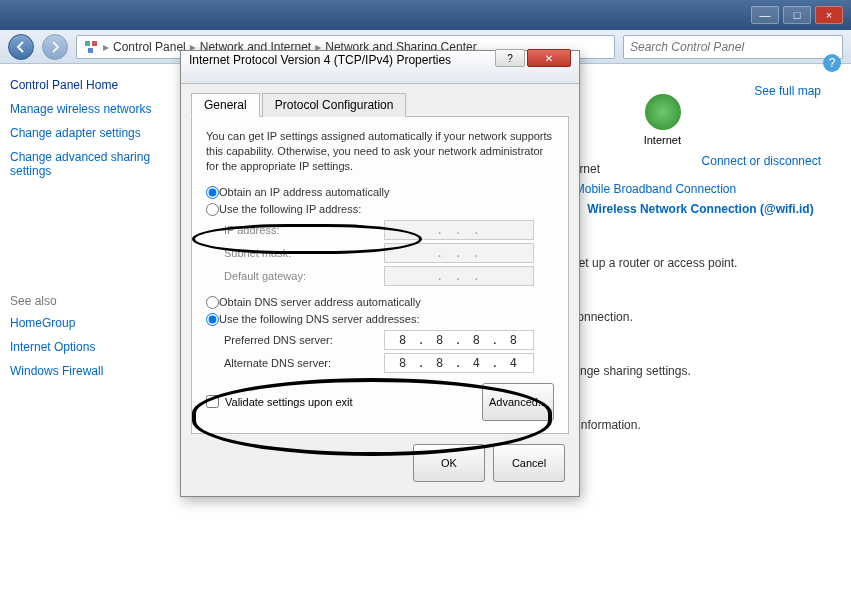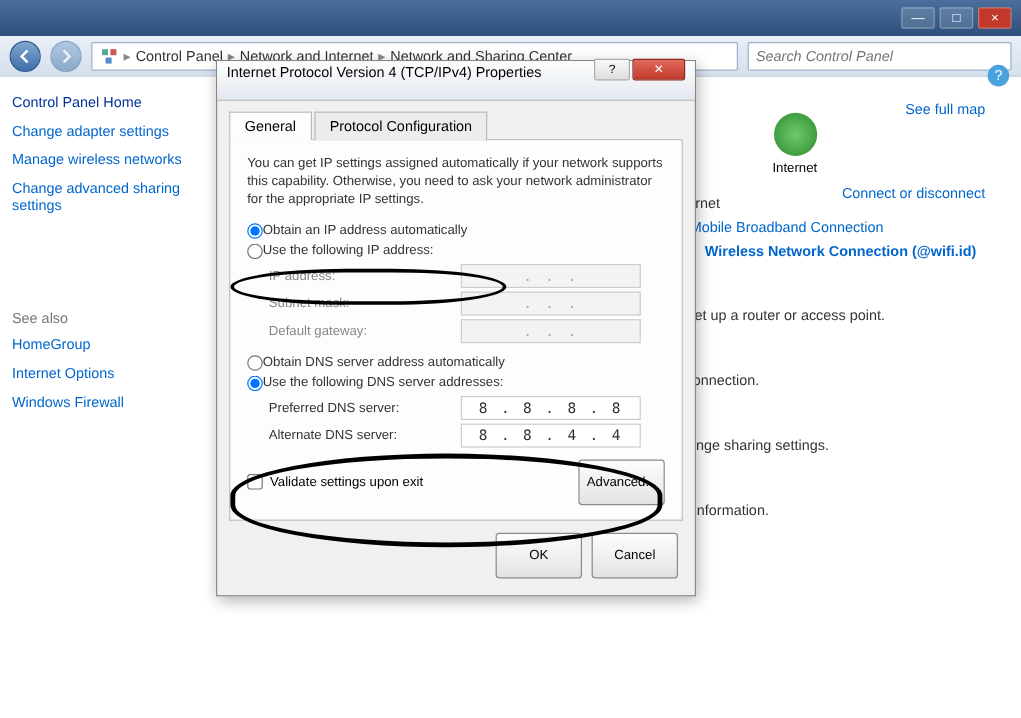--- a/index.html
+++ b/index.html
@@ -15,21 +15,21 @@
 .addrbox { flex: 1; height: 24px; background: #fff; border: 1px solid #a0b0c5; border-radius: 2px; display: flex; align-items: center; padding: 0 6px; gap: 4px; color: #333; }
 .addrbox .crumb { color: #333; }
 .addrbox .sep { color: #888; }
 .searchbox { width: 220px; height: 24px; background: #fff; border: 1px solid #a0b0c5; border-radius: 2px; padding: 0 6px; color: #888; display: flex; align-items: center; }
 .searchbox input { border: none; outline: none; width: 100%; font-style: italic; color: #777; font-size: 12px; }
 
 .content { display: flex; height: calc(598px - 64px); background: #fff; }
 .sidebar { width: 180px; padding: 14px 10px; background: #fff; }
 .sidebar h4 { color: #003399; font-size: 12px; font-weight: normal; margin-bottom: 10px; }
 .sidebar a { display: block; color: #0066cc; font-size: 12px; text-decoration: none; margin-bottom: 10px; cursor: pointer; }
-.sidebar .seealso { margin-top: 80px; color: #777; font-size: 12px; margin-bottom: 8px; }
+.sidebar .seealso { margin-top: 116px; color: #777; font-size: 12px; margin-bottom: 8px; }
 
 .main { flex: 1; padding: 20px 20px 10px 20px; position: relative; }
 .main h1 { font-size: 16px; color: #003399; font-weight: normal; margin-bottom: 20px; }
 .main .mapicon { position: absolute; right: 170px; top: 30px; width: 36px; height: 36px; background: radial-gradient(#6fc96f,#2a8a2a); border-radius: 50%; }
 .main .mapicon-lbl { position: absolute; right: 170px; top: 70px; font-size: 11px; }
 .main .seemap { position: absolute; right: 30px; top: 20px; color: #0066cc; cursor: pointer; }
 .main .condis { position: absolute; right: 30px; top: 90px; color: #0066cc; cursor: pointer; }
 .main .rowinfo { margin-left: 320px; margin-bottom: 6px; color: #333; }
 .main .signal { display: inline-block; width: 12px; height: 10px; margin-right: 4px; }
 .main .conntext { margin-left: 320px; margin-top: 40px; color: #333; }
@@ -98,22 +98,22 @@
     <span class="crumb">Network and Sharing Center</span>
   </div>
   <div class="searchbox">
     <input placeholder="Search Control Panel" style="">
   </div>
 </div>
 
 <div class="content">
   <div class="sidebar">
     <h4>Control Panel Home</h4>
+    <a>Manage wireless networks</a>
     <a>Change adapter settings</a>
-    <a>Manage wireless networks</a>
     <a>Change advanced sharing settings</a>
     <div class="seealso">See also</div>
     <a>HomeGroup</a>
     <a>Internet Options</a>
     <a>Windows Firewall</a>
   </div>
 
   <div class="main">
     <div class="help">?</div>
     <h1><span style="visibility:hidden;">…</span><span>nnections</span></h1>

